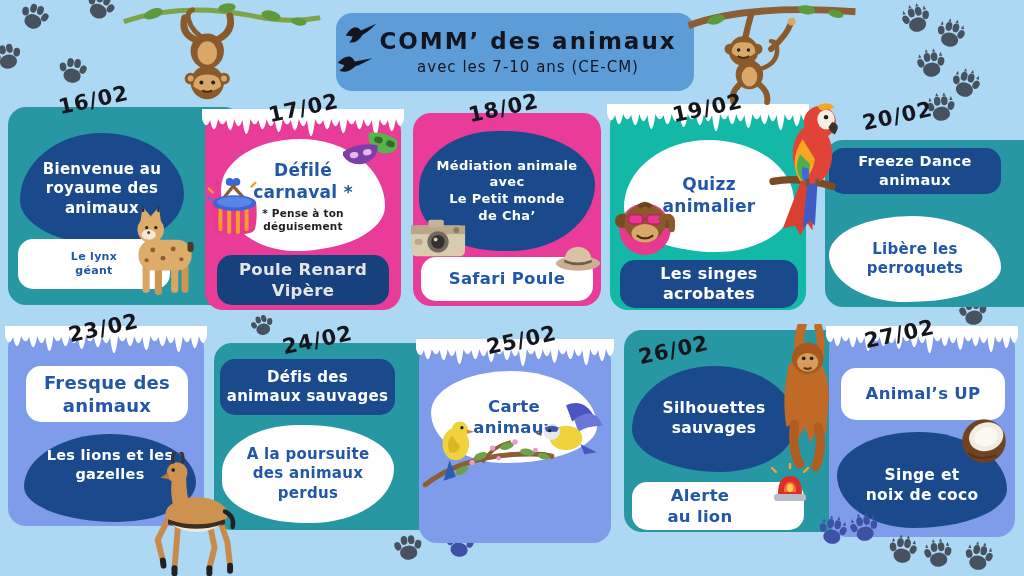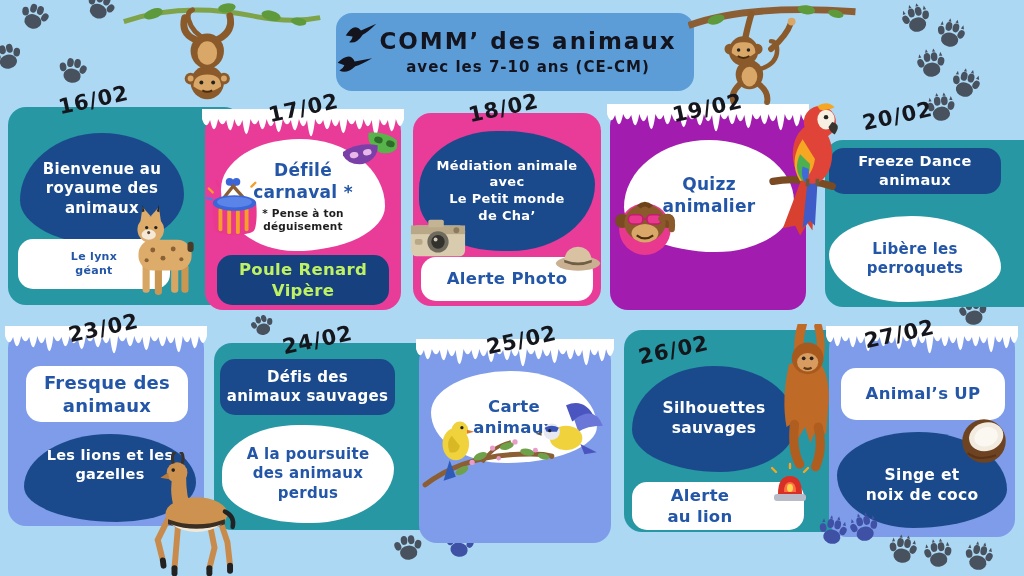--- a/index.html
+++ b/index.html
@@ -1,40 +1,40 @@
 <!DOCTYPE html>
 <html><head>
 <meta charset="utf-8">
 <style>
   html,body{margin:0;padding:0;background:#8fb6d6;}
   #board{position:relative;width:1024px;height:576px;overflow:hidden;background:#ACD8F4;
          font-family:"DejaVu Sans",sans-serif;}
   .txt{position:absolute;display:flex;flex-direction:column;align-items:center;justify-content:center;
        text-align:center;white-space:pre-line;font-weight:bold;letter-spacing:.3px;line-height:1.28;}
   .navy-bg{background:#1B4A8C;color:#ffffff;}
-  .deep-bg{background:#17417E;color:#bef264;}
+  .deep-bg{background:#17417E;color:#e5e5e5;}
   .white-bg{background:#ffffff;color:#2456A8;}
   .rounded{border-radius:15px;}
   .org1{border-radius:50% 50% 46% 54% / 60% 55% 45% 40%;}
   .org2{border-radius:48% 52% 55% 45% / 45% 60% 40% 55%;}
   .org3{border-radius:46% 54% 50% 50% / 50% 46% 58% 44%;}
   .card{position:absolute;border-radius:18px;z-index:2;}
   .teal{background:#2697A3;padding-left:44px;} .pink{background:#E93C99;}
-  .peri{background:#7E9CE9;} .sky{background:#a21caf;}
+  .peri{background:#7E9CE9;} .sky{background:#14b8a6;}
   .snow{position:absolute;left:-3px;top:-4px;width:calc(100% + 6px);height:34px;fill:#ffffff;z-index:3;}
   .date{position:absolute;z-index:7;font-weight:bold;font-size:21px;color:#15151C;
         transform:rotate(-12deg);letter-spacing:1px;white-space:nowrap;}
   .paw{position:absolute;width:30px;height:30px;z-index:1;fill:currentColor;}
   .paw.oncard{z-index:6;}
   svg.icon{position:absolute;z-index:3;}
   svg.animal{position:absolute;z-index:5;}
   #title-banner{position:absolute;left:336px;top:13px;width:358px;height:78px;background:#5C9DD8;
         border-radius:16px;z-index:2;display:flex;flex-direction:column;align-items:center;justify-content:center;}
   #title-banner .l1{font-weight:bold;font-size:23px;letter-spacing:2px;color:#14141F;padding-left:26px;}
-  #title-banner .l2{font-weight:bold;font-size:15px;letter-spacing:1px;color:#14141F;margin-top:4px;padding-left:26px;}
+  #title-banner .l2{font-weight:normal;font-size:15px;letter-spacing:1px;color:#14141F;margin-top:4px;padding-left:26px;}
   .tbird{position:absolute;z-index:3;fill:#14141F;}
 </style>
 </head>
 <body>
 
 <div id="board">
 
   <svg width="0" height="0" style="position:absolute" aria-hidden="true">
     <defs>
       <g id="pawShape">
@@ -316,21 +316,21 @@
     <svg class="icon" viewBox="0 0 60 46" style="left:-4px;top:102px;width:58px;height:46px">
       <rect x="2" y="10" width="56" height="32" rx="6" fill="#D9CBAE"></rect>
       <rect x="2" y="10" width="56" height="9" fill="#B8A888"></rect>
       <rect x="20" y="4" width="16" height="8" rx="2" fill="#C4B494"></rect>
       <circle cx="30" cy="27" r="11" fill="#6E6A5E"></circle>
         <circle cx="30" cy="27" r="7" fill="#33312C"></circle>
         <circle cx="27.5" cy="24.5" r="2" fill="#CFCABC"></circle>
       <circle cx="49" cy="15" r="3" fill="#8A7A5E"></circle>
       <rect x="6" y="24" width="8" height="6" rx="2" fill="#B8A888"></rect>
     </svg>
-    <div class="txt white-bg rounded" style="left:8px;top:144px;width:172px;height:44px;font-size:16.5px">Alerte Photo</div>
+    <div class="txt white-bg rounded" style="left:8px;top:144px;width:172px;height:44px;font-size:16.5px">Safari Poule</div>
     <svg class="icon" viewBox="0 0 50 34" style="left:142px;top:126px;width:46px;height:34px">
       <ellipse cx="25" cy="25" rx="24" ry="8" fill="#C9B091"></ellipse>
       <path d="M10 24 Q10 8 25 7 Q40 8 40 24 Q25 30 10 24 Z" fill="#D9C2A2"></path>
       <path d="M10 21 Q25 27 40 21 L40 24 Q25 30 10 24 Z" fill="#6E5E46"></path>
     </svg>
   </div>
   <div class="date" style="left:468px;top:96px">18/02</div>
 
   <div class="card sky" style="left:610px;top:108px;width:196px;height:202px">
     <svg class="snow" viewBox="0 0 200 34" preserveAspectRatio="none">
@@ -346,20 +346,22 @@
       <path d="M22 11 Q30 4 38 11 L34 14 Q30 10 26 14 Z" fill="#6E431C"></path>
       <ellipse cx="30" cy="38" rx="13" ry="9" fill="#D9A868"></ellipse>
       <path d="M22 40 Q30 46 38 40" stroke="#4A2D10" stroke-width="2" fill="none"></path>
       <g fill="#E8398F" stroke="#C21E6F" stroke-width="1.5">
         <rect x="14" y="20" width="14" height="9" rx="4"></rect>
           <rect x="32" y="20" width="14" height="9" rx="4"></rect>
       </g>
       <path d="M28 24 H32" stroke="#C21E6F" stroke-width="2"></path>
       <path d="M46 24 Q58 18 56 34" stroke="#8B5A2B" stroke-width="6" fill="none" stroke-linecap="round"></path>
     </svg>
+    <div class="txt navy-bg rounded" style="left:10px;top:152px;width:178px;height:48px;font-size:16px">Les singes
+acrobates</div>
   </div>
   <div class="date" style="left:672px;top:96px">19/02</div>
 
   <div class="card teal" style="left:825px;top:140px;width:180px;height:167px">
     <div class="txt navy-bg rounded" style="left:4px;top:8px;width:172px;height:46px;font-size:14.5px">Freeze Dance
 animaux</div>
     <div class="txt white-bg org2" style="left:4px;top:76px;width:172px;height:86px;font-size:15px">Libère les
 perroquets</div>
   </div>
   <div class="date" style="left:862px;top:104px">20/02</div>

